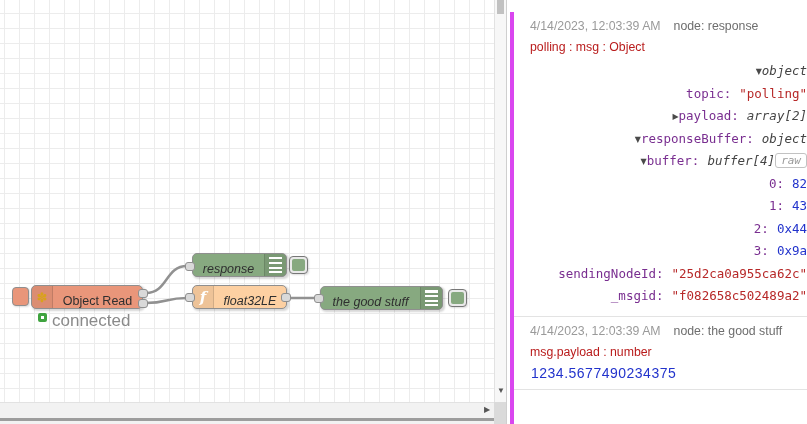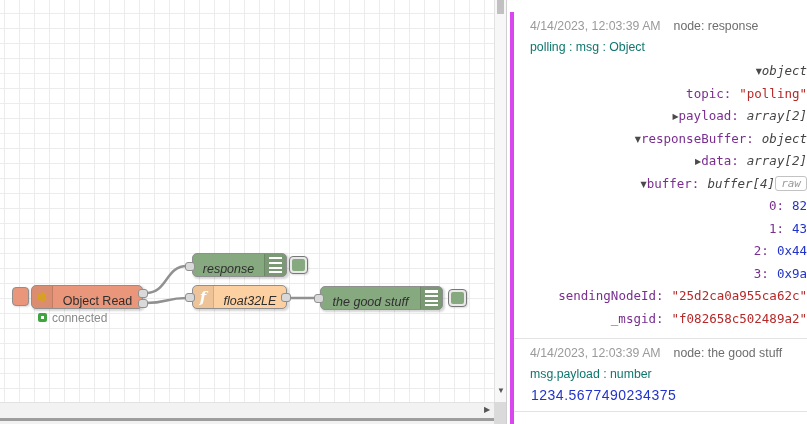--- a/index.html
+++ b/index.html
@@ -46,21 +46,21 @@
   .toggle-inner { position:absolute; inset:2px; background:#87a980; border-radius:2px; }
 
   .port { position:absolute; width:10px; height:9px; background:#d9d9d9;
           border:1px solid #8f8f8f; border-radius:3px; }
   .p-mo1 { left:138px; top:289px; } .p-mo2 { left:138px; top:299px; }
   .p-ri  { left:185px; top:262px; } .p-fi  { left:185px; top:293px; }
   .p-fo  { left:281px; top:293px; } .p-gi  { left:314px; top:294px; }
 
   .status-dot { position:absolute; left:38px; top:313px; width:9px; height:9px;
                 border:3px solid #3fa33f; background:#fff; border-radius:2px; }
-  .status-label { position:absolute; left:52px; top:311px; font-size:12px; color:#8a8a8a; }
+  .status-label { position:absolute; left:52px; top:311px; font-size:17px; color:#8a8a8a; }
 
   
   .vtrack { position:absolute; left:494px; top:0; width:13px; height:402px;
             background:#f7f7f7; border-left:1px solid #e2e2e2; }
   .vthumb { position:absolute; left:497px; top:0; width:7px; height:14px; background:#c1c1c1; }
   .varrow { position:absolute; left:495px; top:384px; width:12px; height:14px;
             font-size:8px; color:#555; text-align:center; line-height:14px; }
   .htrack { position:absolute; left:0; top:402px; width:494px; height:15px;
             background:#f2f2f2; border-top:1px solid #e2e2e2; }
   .harrow { position:absolute; left:480px; top:403px; width:14px; height:14px;
@@ -70,21 +70,21 @@
   .corner { position:absolute; left:494px; top:402px; width:13px; height:22px; background:#dadada; }
   .divline{ position:absolute; left:506px; top:0; width:1px; height:424px; background:#cfcfcf; }
 
   
   .sidebar { position:absolute; left:510px; top:12px; width:297px; height:424px;
              background:#fff; border-left:4px solid #d946ef; }
   .msg { border-bottom:1px solid #e3e3e3; padding:7px 0 8px; }
   .msg-hdr { padding-left:16px; font-size:12.3px; color:#9a9a9a; height:14px;
              line-height:14px; margin-bottom:8px; display:flex; gap:13px; }
   .msg-src { color:#6e6e6e; }
-  .msg-path { padding-left:16px; font-size:12.3px; color:#0f766e; height:13px;
+  .msg-path { padding-left:16px; font-size:12.3px; color:#b91c1c; height:13px;
               line-height:13px; margin-bottom:6px; }
   .tree { font-family:"DejaVu Sans Mono",monospace; font-size:12.5px; color:#333;text-align:right; }
   .trow { height:22.5px; line-height:22.5px; white-space:pre; }
   .lv0 { padding-left:21px; } .lv1 { padding-left:26px; }
   .lv2 { padding-left:39px; } .lv3 { padding-left:60px; }
   .arr { display:inline-block; width:12px; font-size:8px; color:#4a4a4a;
          font-family:"DejaVu Sans",sans-serif; vertical-align:1px; }
   .k { color:#792e90; } .k:not(:empty) { margin-right:8px; }
   .v-str { color:#b72828; } .v-num { color:#2233cc; } .v-meta { color:#444; font-style:italic; }
   .raw-btn { display:inline-block; border:1px solid #c2c2c2; border-radius:3px;
@@ -169,21 +169,20 @@
       <div class="msg-hdr">
         <span>4/14/2023, 12:03:39 AM</span>
         <span class="msg-src">node: response</span>
       </div>
       <div class="msg-path">polling : msg : Object</div>
       <div class="tree">
         <div class="trow lv0"><span class="arr">▼</span><span class="k"></span><span class="v-meta">object</span></div>
         <div class="trow lv1"><span class="arr"></span><span class="k">topic:</span><span class="v-str">"polling"</span></div>
         <div class="trow lv1"><span class="arr">▶</span><span class="k">payload:</span><span class="v-meta">array[2]</span></div>
         <div class="trow lv1"><span class="arr">▼</span><span class="k">responseBuffer:</span><span class="v-meta">object</span></div>
-        <div class="trow lv2"><span class="arr">▶</span><span class="k">data:</span><span class="v-meta">array[2]</span></div>
         <div class="trow lv2"><span class="arr">▼</span><span class="k">buffer:</span><span class="v-meta">buffer[4]</span><span class="raw-btn">raw</span></div>
         <div class="trow lv3"><span class="arr"></span><span class="k">0:</span><span class="v-num">82</span></div>
         <div class="trow lv3"><span class="arr"></span><span class="k">1:</span><span class="v-num">43</span></div>
         <div class="trow lv3"><span class="arr"></span><span class="k">2:</span><span class="v-num">0x44</span></div>
         <div class="trow lv3"><span class="arr"></span><span class="k">3:</span><span class="v-num">0x9a</span></div>
         <div class="trow lv1"><span class="arr"></span><span class="k">sendingNodeId:</span><span class="v-str">"25d2ca0a955ca62c"</span></div>
         <div class="trow lv1"><span class="arr"></span><span class="k">_msgid:</span><span class="v-str">"f082658c502489a2"</span></div>
       </div>
     </div>
 

